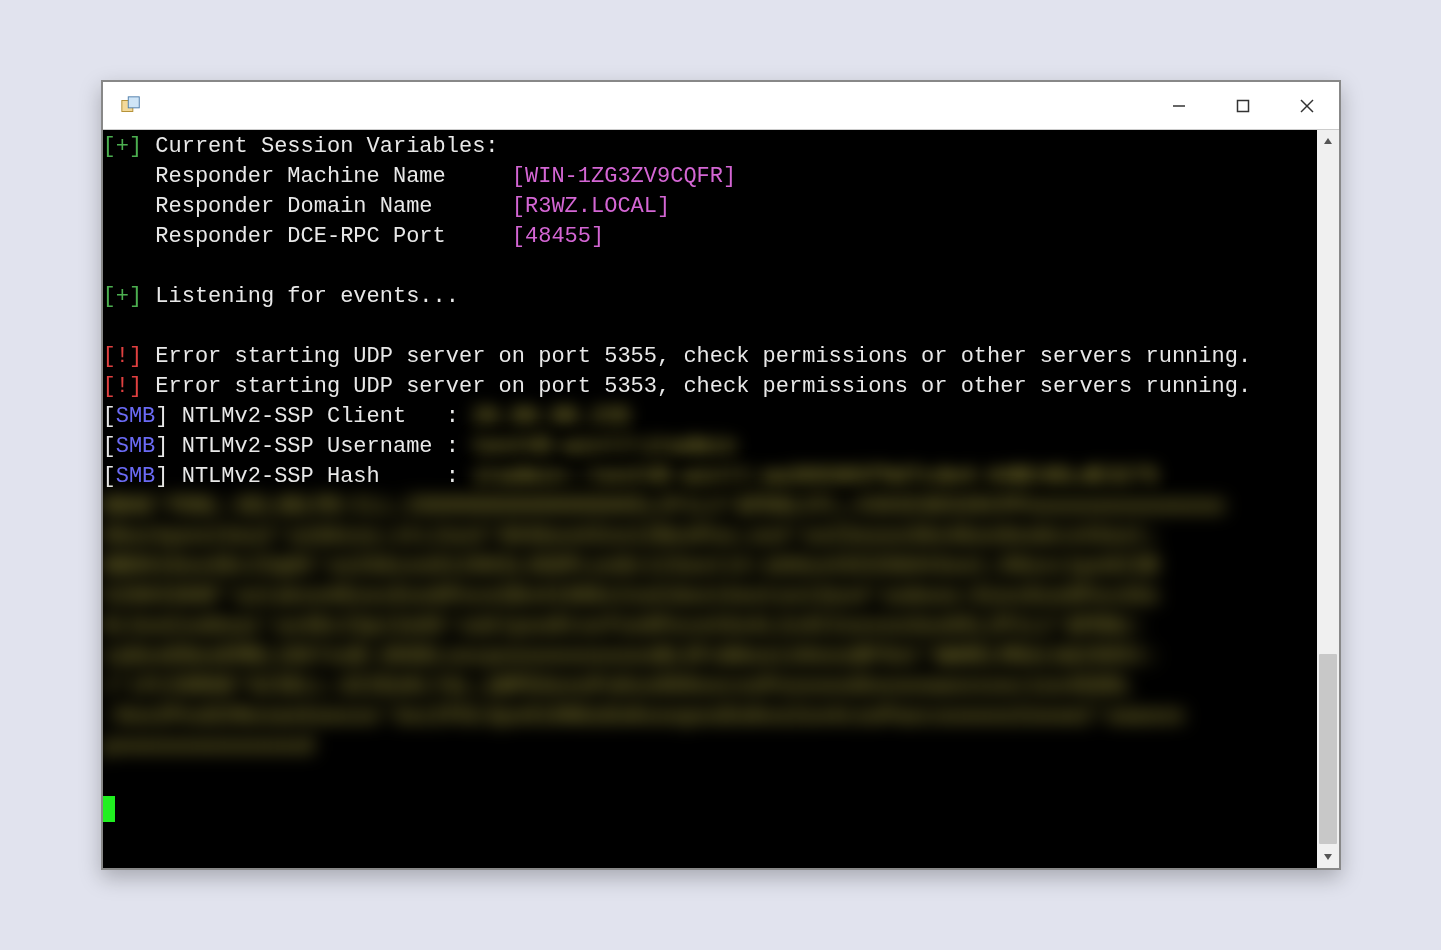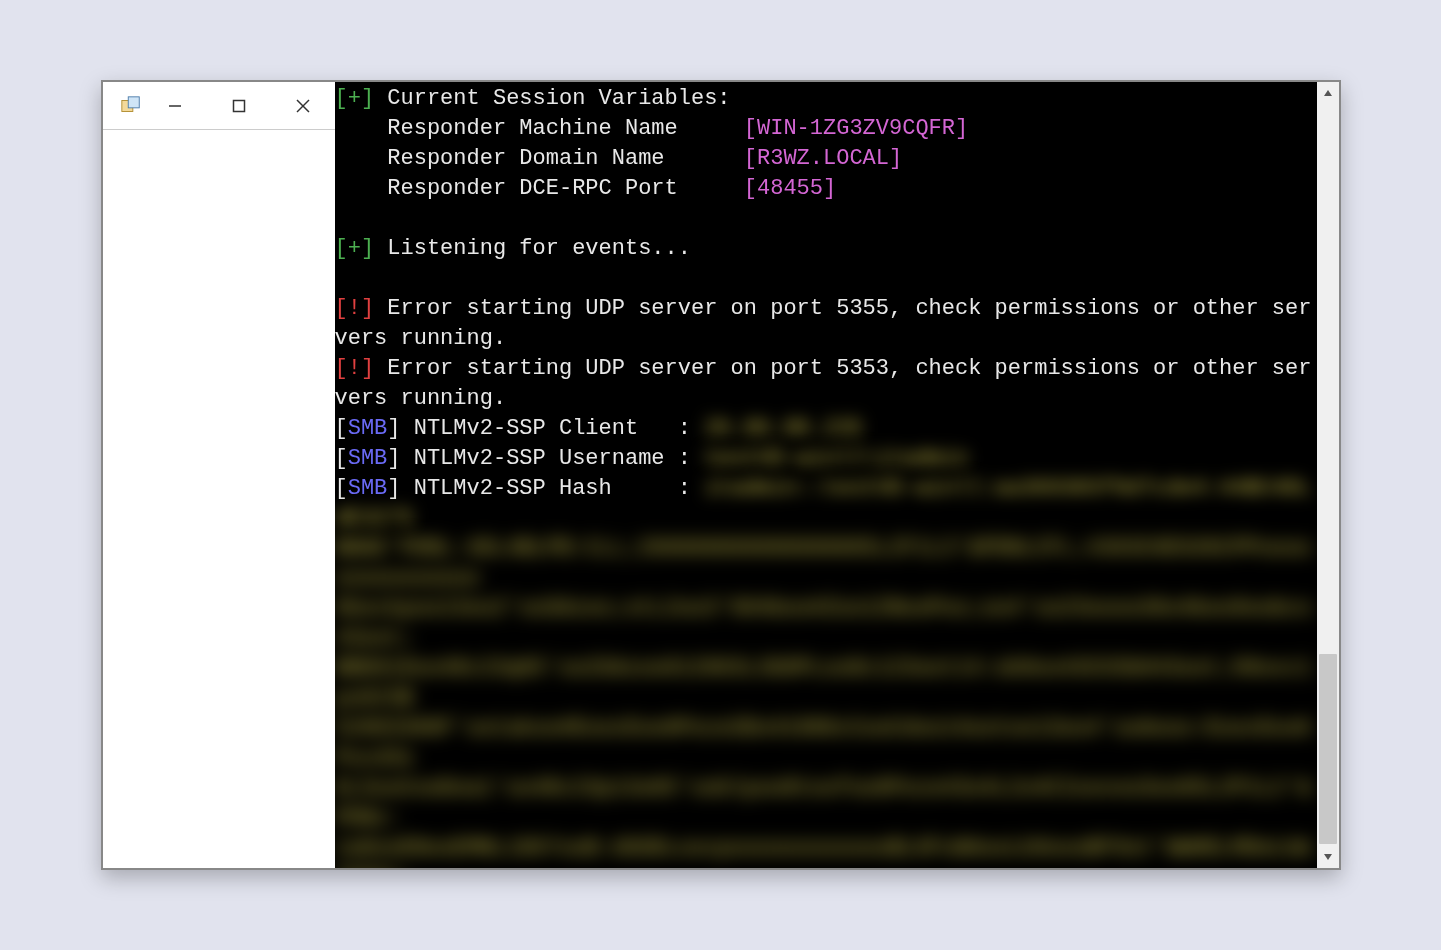--- a/index.html
+++ b/index.html
@@ -12,21 +12,21 @@
     justify-content: center;
     font-family: Consolas, "Courier New", monospace;
   }
   .window {
     width: 1240px;
     height: 790px;
     background: #fff;
     border: 2px solid #888;
     box-shadow: 0 8px 20px rgba(0,0,0,0.25);
     display: flex;
-    flex-direction: row;
+    flex-direction: column;
   }
   .titlebar {
     height: 48px;
     background: #fff;
     display: flex;
     align-items: center;
     border-bottom: 1px solid #ccc;
   }
   .app-icon {
     width: 24px;

